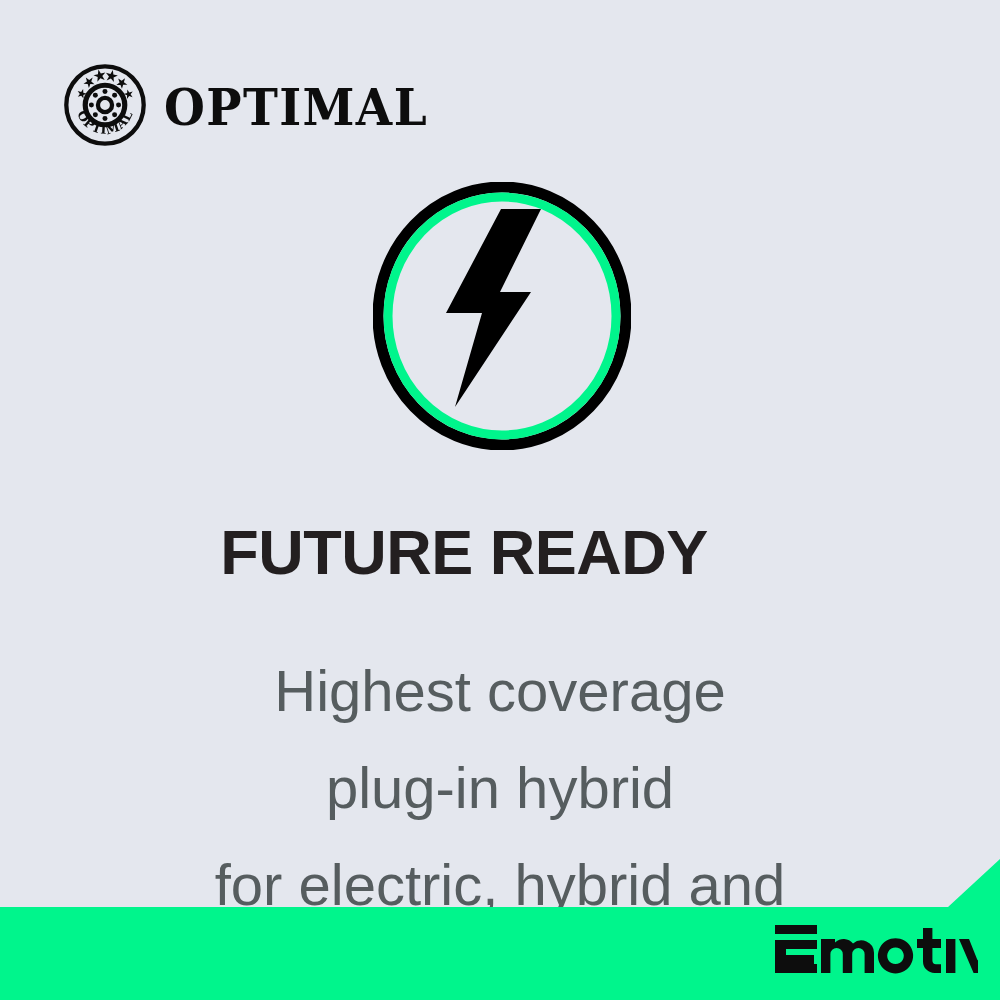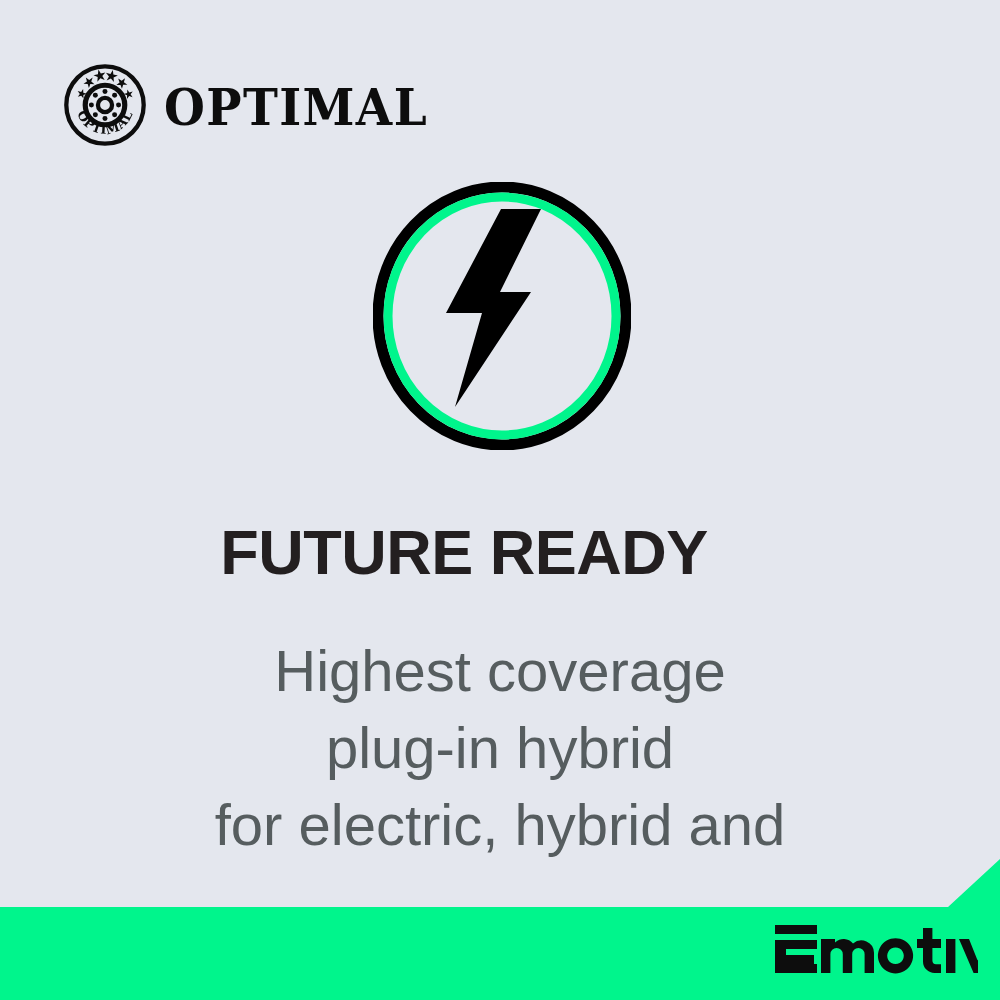--- a/index.html
+++ b/index.html
@@ -66,21 +66,21 @@
     position: absolute;
     left: 0;
     top: 632px;
     width: 1000px;
     text-align: center;
     font-size: 58px;
     font-weight: 400;
     color: #565d5f;
     line-height: 77px;
   }
-  #body-copy .copy-line { display: block; white-space: nowrap; }
+  #body-copy .copy-line { display: block; white-space: nowrap; margin-top: 20px; }
 
   
   #footer-band {
     position: absolute;
     left: 0;
     top: 855px;
     width: 1000px;
     height: 145px;
     background: #00f58c;
     clip-path: polygon(0 52px, 948px 52px, 1000px 4px, 1000px 145px, 0 145px);

